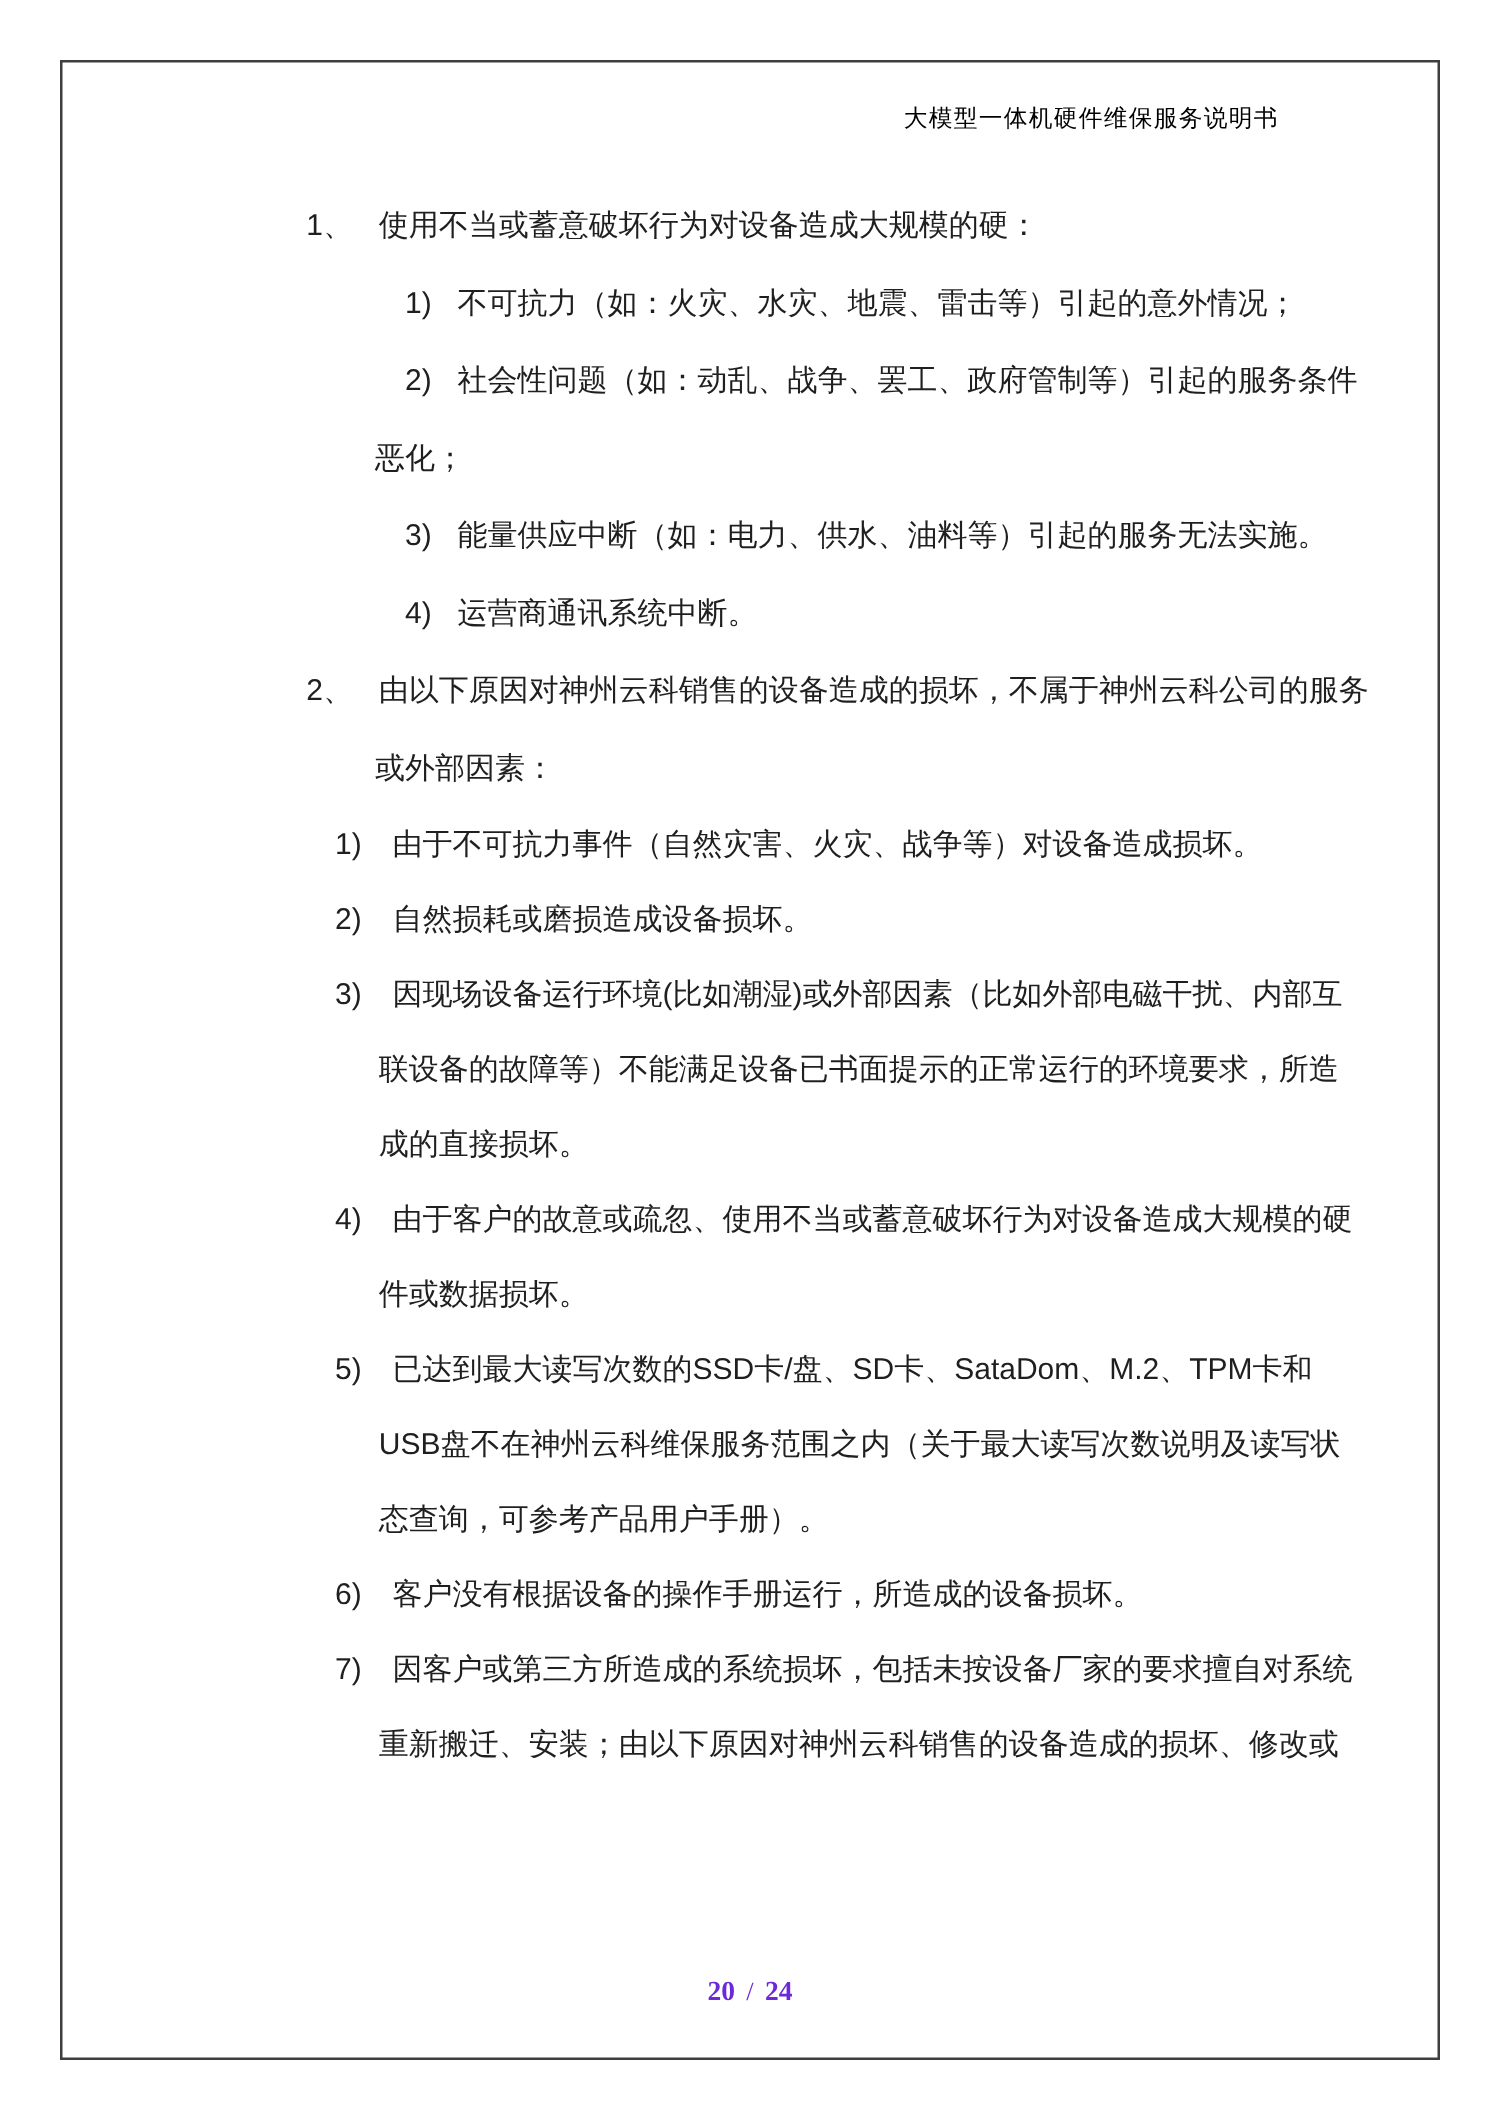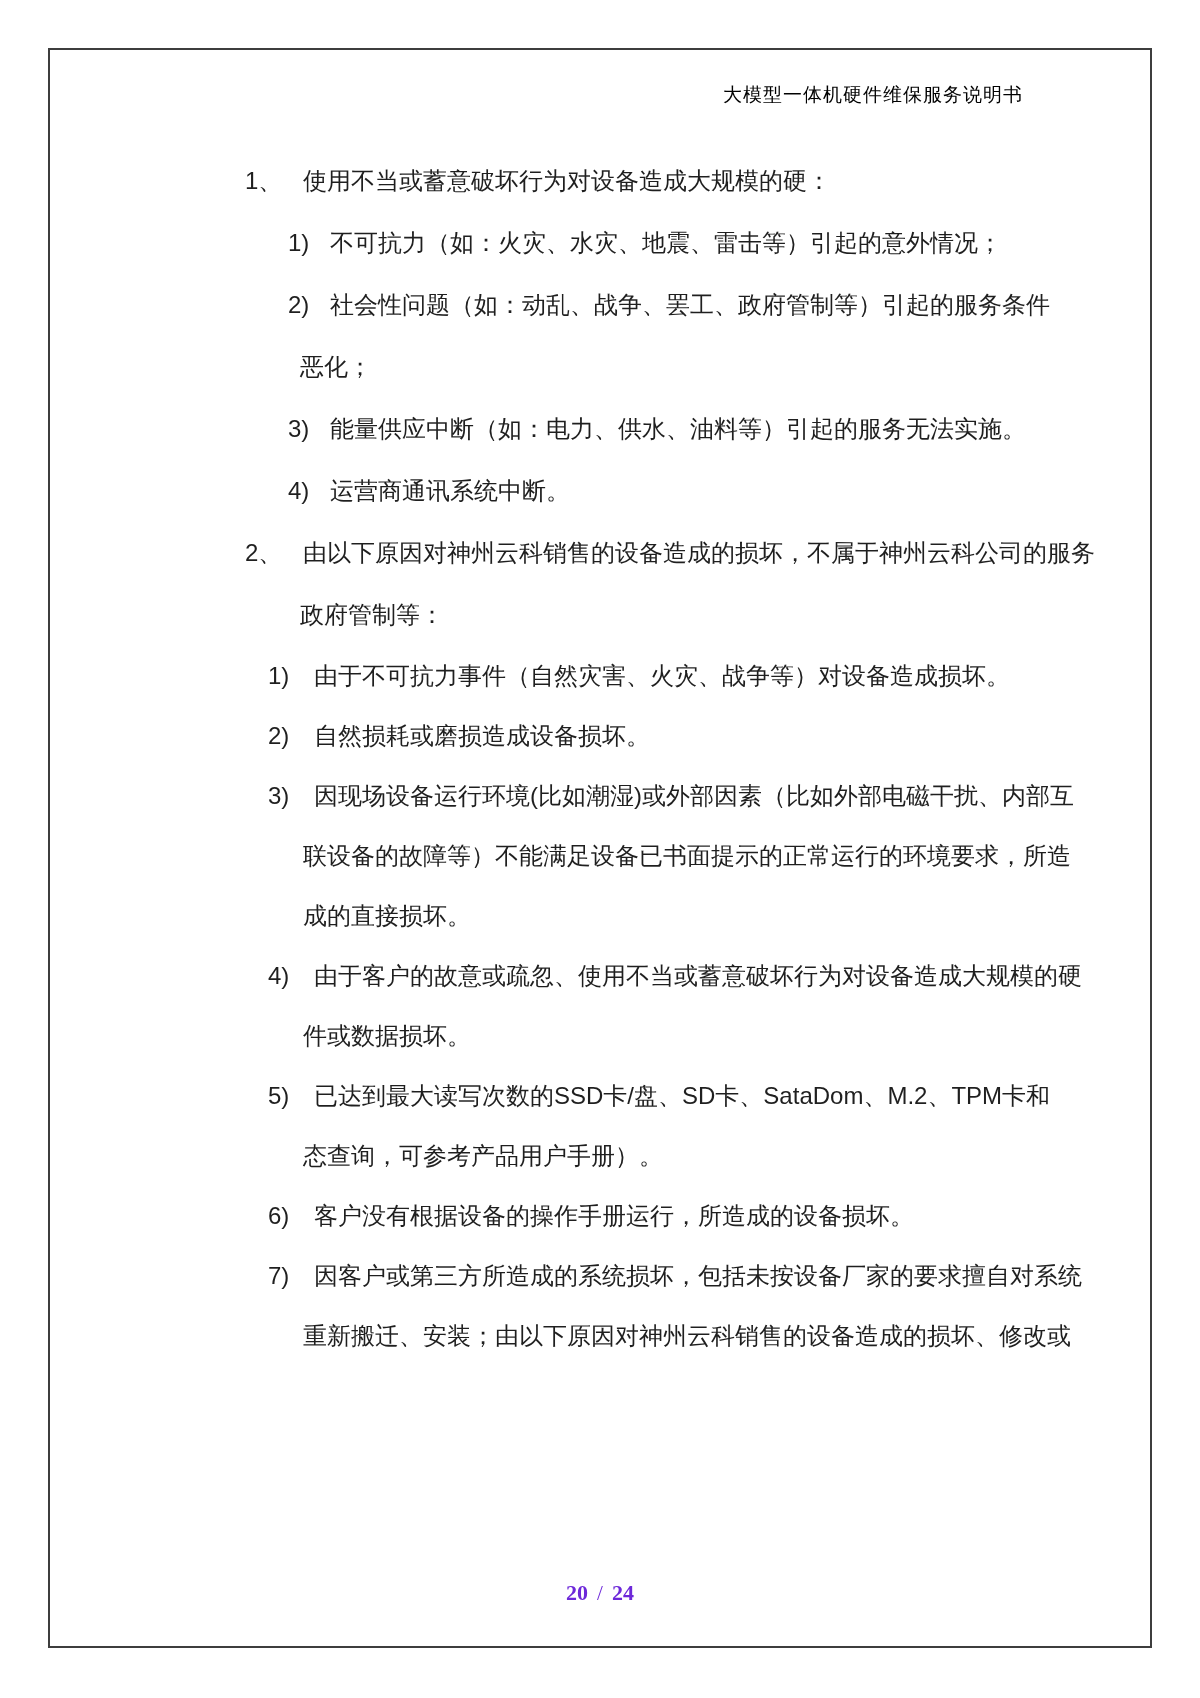--- a/index.html
+++ b/index.html
@@ -37,21 +37,21 @@
   .ln{
     position:relative;
     font-size:24px;
     color:var(--text);
     white-space:nowrap;
   }
   .s1{height:62px;line-height:62px;}
   .s2{height:60px;line-height:60px;}
   .head{padding-left:245px;}
   .secnum{display:inline-block;width:58px;}
-  .item1{padding-left:288px;}
+  .item1{padding-left:288px;margin-left:36px;}
   .inum1{display:inline-block;width:42px;}
   .cont1{padding-left:300px;}
   .item2{padding-left:268px;}
   .inum2{display:inline-block;width:46px;}
   .cont2{padding-left:303px;}
   .footer{
     position:absolute;
     top:1580px;left:0;right:0;
     text-align:center;
     font-family:"Liberation Serif", serif;
@@ -89,21 +89,21 @@
     <span class="num inum1">3)</span><span class="txt">能量供应中断（如：电力、供水、油料等）引起的服务无法实施。</span>
   </div>
   <div class="ln s1 item1">
     <span class="num inum1">4)</span><span class="txt">运营商通讯系统中断。</span>
   </div>
 
   <div class="ln s1 head">
     <span class="num secnum">2、</span><span class="txt">由以下原因对神州云科销售的设备造成的损坏，不属于神州云科公司的服务</span>
   </div>
   <div class="ln s1 cont1">
-    <span class="txt">政府管制等：</span>
+    <span class="txt">或外部因素：</span>
   </div>
 
   <div class="ln s2 item2">
     <span class="num inum2">1)</span><span class="txt">由于不可抗力事件（自然灾害、火灾、战争等）对设备造成损坏。</span>
   </div>
   <div class="ln s2 item2">
     <span class="num inum2">2)</span><span class="txt">自然损耗或磨损造成设备损坏。</span>
   </div>
   <div class="ln s2 item2">
     <span class="num inum2">3)</span><span class="txt">因现场设备运行环境(比如潮湿)或外部因素（比如外部电磁干扰、内部互</span>
@@ -117,20 +117,23 @@
   <div class="ln s2 item2">
     <span class="num inum2">4)</span><span class="txt">由于客户的故意或疏忽、使用不当或蓄意破坏行为对设备造成大规模的硬</span>
   </div>
   <div class="ln s2 cont2">
     <span class="txt">件或数据损坏。</span>
   </div>
   <div class="ln s2 item2">
     <span class="num inum2">5)</span><span class="txt">已达到最大读写次数的SSD卡/盘、SD卡、SataDom、M.2、TPM卡和</span>
   </div>
   <div class="ln s2 cont2">
+    <span class="txt">USB盘不在神州云科维保服务范围之内（关于最大读写次数说明及读写状</span>
+  </div>
+  <div class="ln s2 cont2">
     <span class="txt">态查询，可参考产品用户手册）。</span>
   </div>
   <div class="ln s2 item2">
     <span class="num inum2">6)</span><span class="txt">客户没有根据设备的操作手册运行，所造成的设备损坏。</span>
   </div>
   <div class="ln s2 item2">
     <span class="num inum2">7)</span><span class="txt">因客户或第三方所造成的系统损坏，包括未按设备厂家的要求擅自对系统</span>
   </div>
   <div class="ln s2 cont2">
     <span class="txt">重新搬迁、安装；由以下原因对神州云科销售的设备造成的损坏、修改或</span>

